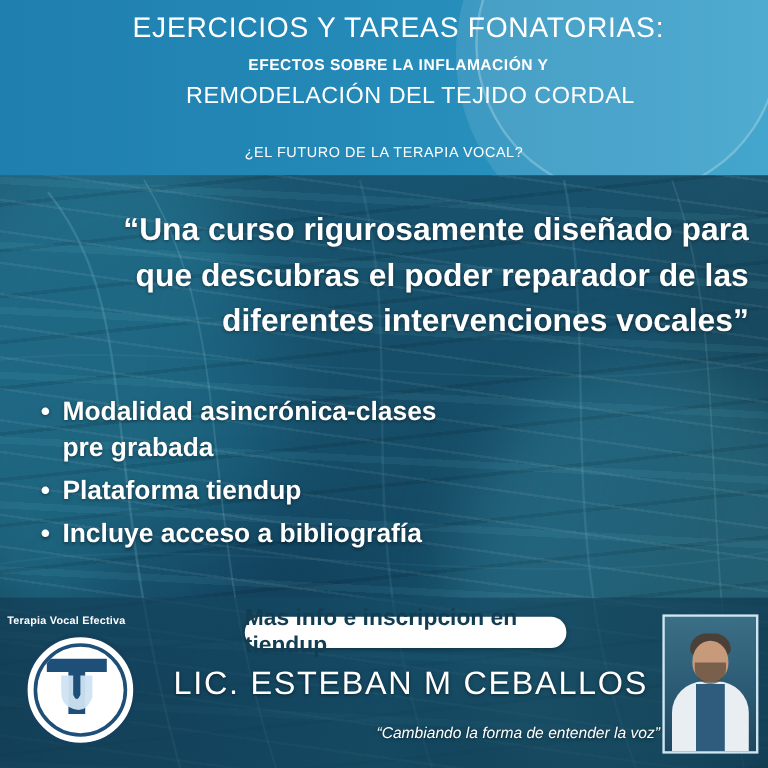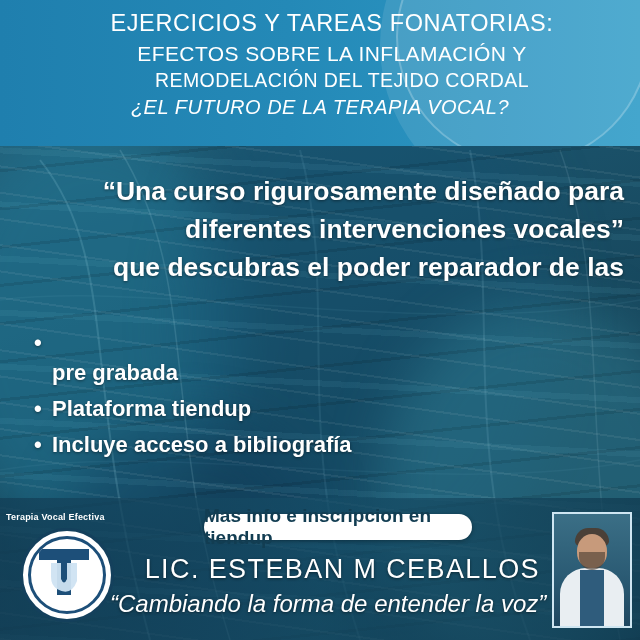--- a/index.html
+++ b/index.html
@@ -80,40 +80,39 @@
     padding-top: 8px;
   }
   .h-line1 {
     font-size: 23.5px;
     letter-spacing: 0.6px;
     font-weight: 400;
     line-height: 30px;
     padding-left: 24px;
   }
   .h-line2 {
-    font-size: 21px;
+    font-size: 13px;
     letter-spacing: 0.4px;
-    font-weight: 400;
+    font-weight: 700;
     line-height: 27px;
     margin-top: 2px;
     margin-left: 24px;
   }
   .h-line3 {
     font-size: 19.5px;
     letter-spacing: 0.4px;
     font-weight: 400;
     line-height: 27px;
     margin-left: 44px;
   }
   .h-line4 {
-    font-size: 20px;
+    font-size: 12px;
     letter-spacing: 0.5px;
     font-weight: 400;
-    margin-top: 2px;
-    font-style: italic;
+    margin-top: 26px;
   }
 
   
   .quote {
     position: absolute;
     left: 16px;
     top: 172px;
     width: 608px;
     text-align: right;
     color: #ffffff;
@@ -228,23 +227,23 @@
     color: #ffffff;
     font-size: 27px;
     letter-spacing: 1.4px;
     text-shadow: 0 1px 3px rgba(0,0,0,0.5);
   }
   .presenter-tag {
     position: absolute;
     left: 110px;
     bottom: 22px;
     width: 440px;
-    text-align: left;
-    color: #ffffff;
-    font-size: 24px;
+    text-align: right;
+    color: #ffffff;
+    font-size: 13px;
     font-style: italic;
     text-shadow: 0 1px 3px rgba(0,0,0,0.5);
   }
 
   
   .portrait {
     position: absolute;
     right: 8px;
     bottom: 12px;
     width: 76px;
@@ -326,29 +325,29 @@
     <div class="header-text">
       <div class="h-line1">EJERCICIOS Y TAREAS FONATORIAS:</div>
       <div class="h-line2">EFECTOS SOBRE LA INFLAMACIÓN Y</div>
       <div class="h-line3">REMODELACIÓN DEL TEJIDO CORDAL</div>
       <div class="h-line4">¿EL FUTURO DE LA TERAPIA VOCAL?</div>
     </div>
   </div>
 
   <div class="quote">
     <div>“Una curso rigurosamente diseñado para</div>
+    <div>que descubras el poder reparador de las</div>
     <div>diferentes intervenciones vocales”</div>
-    <div>que descubras el poder reparador de las</div>
   </div>
 
   <div class="bullets">
     <div class="bullet-row">
       <span class="bullet-dot">•</span>
       <span class="bullet-text">
-        <br>
+        <span>Modalidad asincrónica-clases</span><br>
         <span>pre grabada</span>
       </span>
     </div>
     <div class="bullet-row">
       <span class="bullet-dot">•</span>
       <span class="bullet-text">
         <span>Plataforma tiendup</span>
       </span>
     </div>
     <div class="bullet-row">

